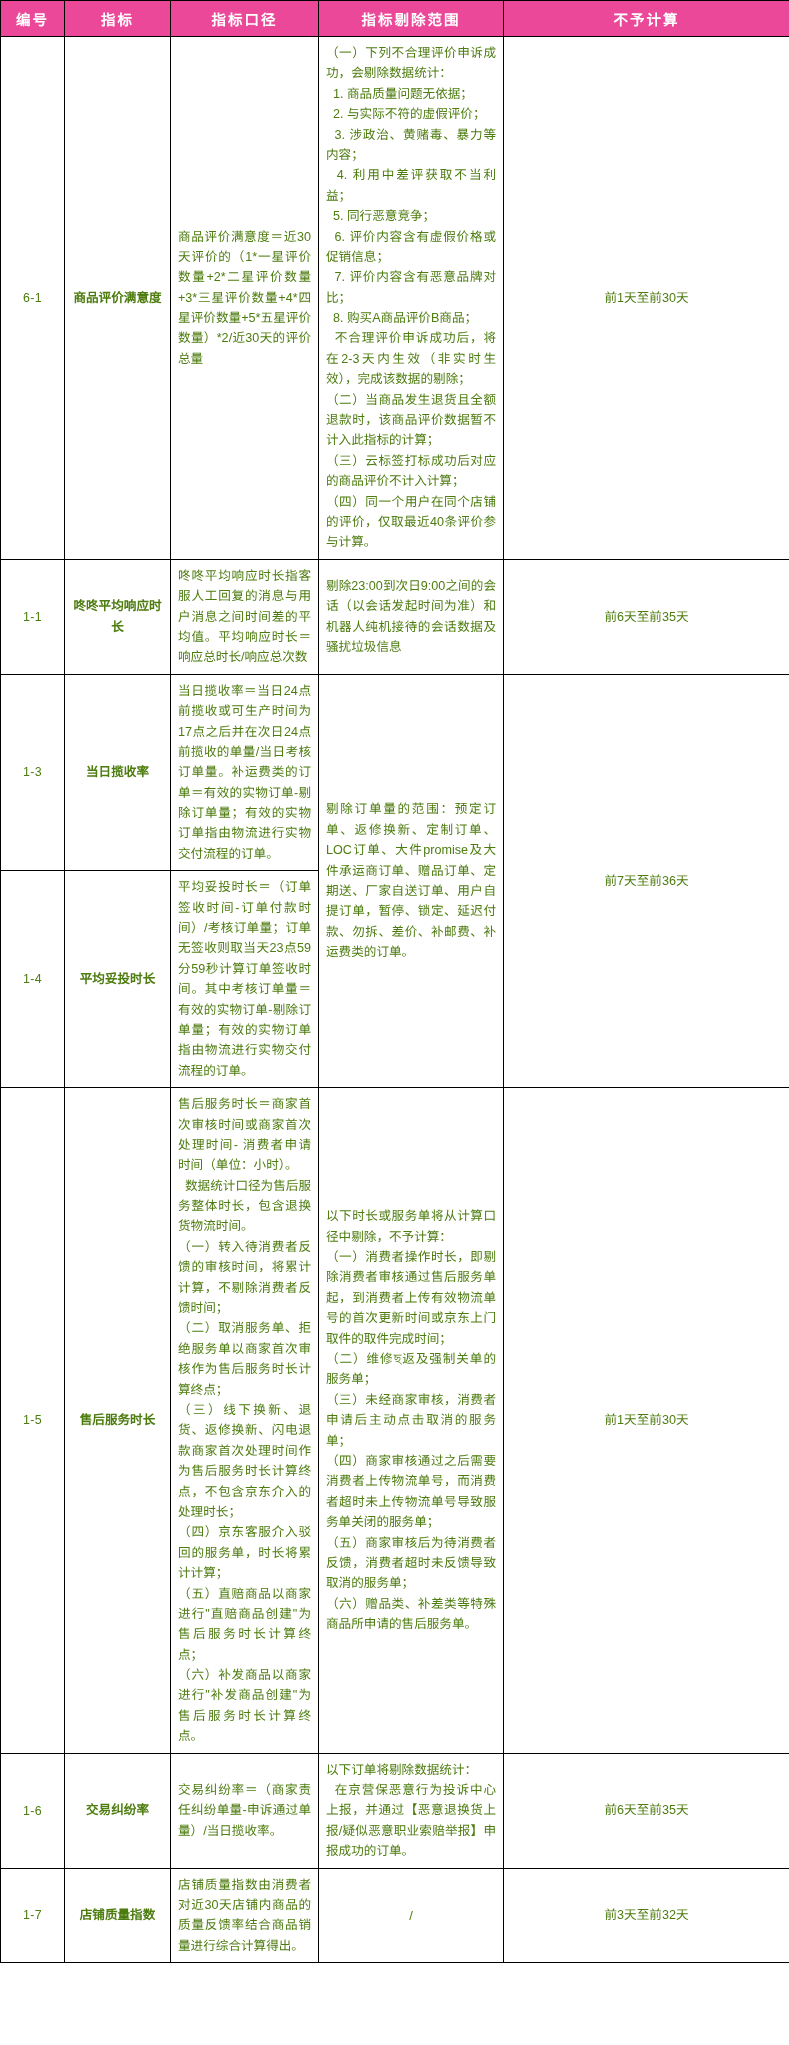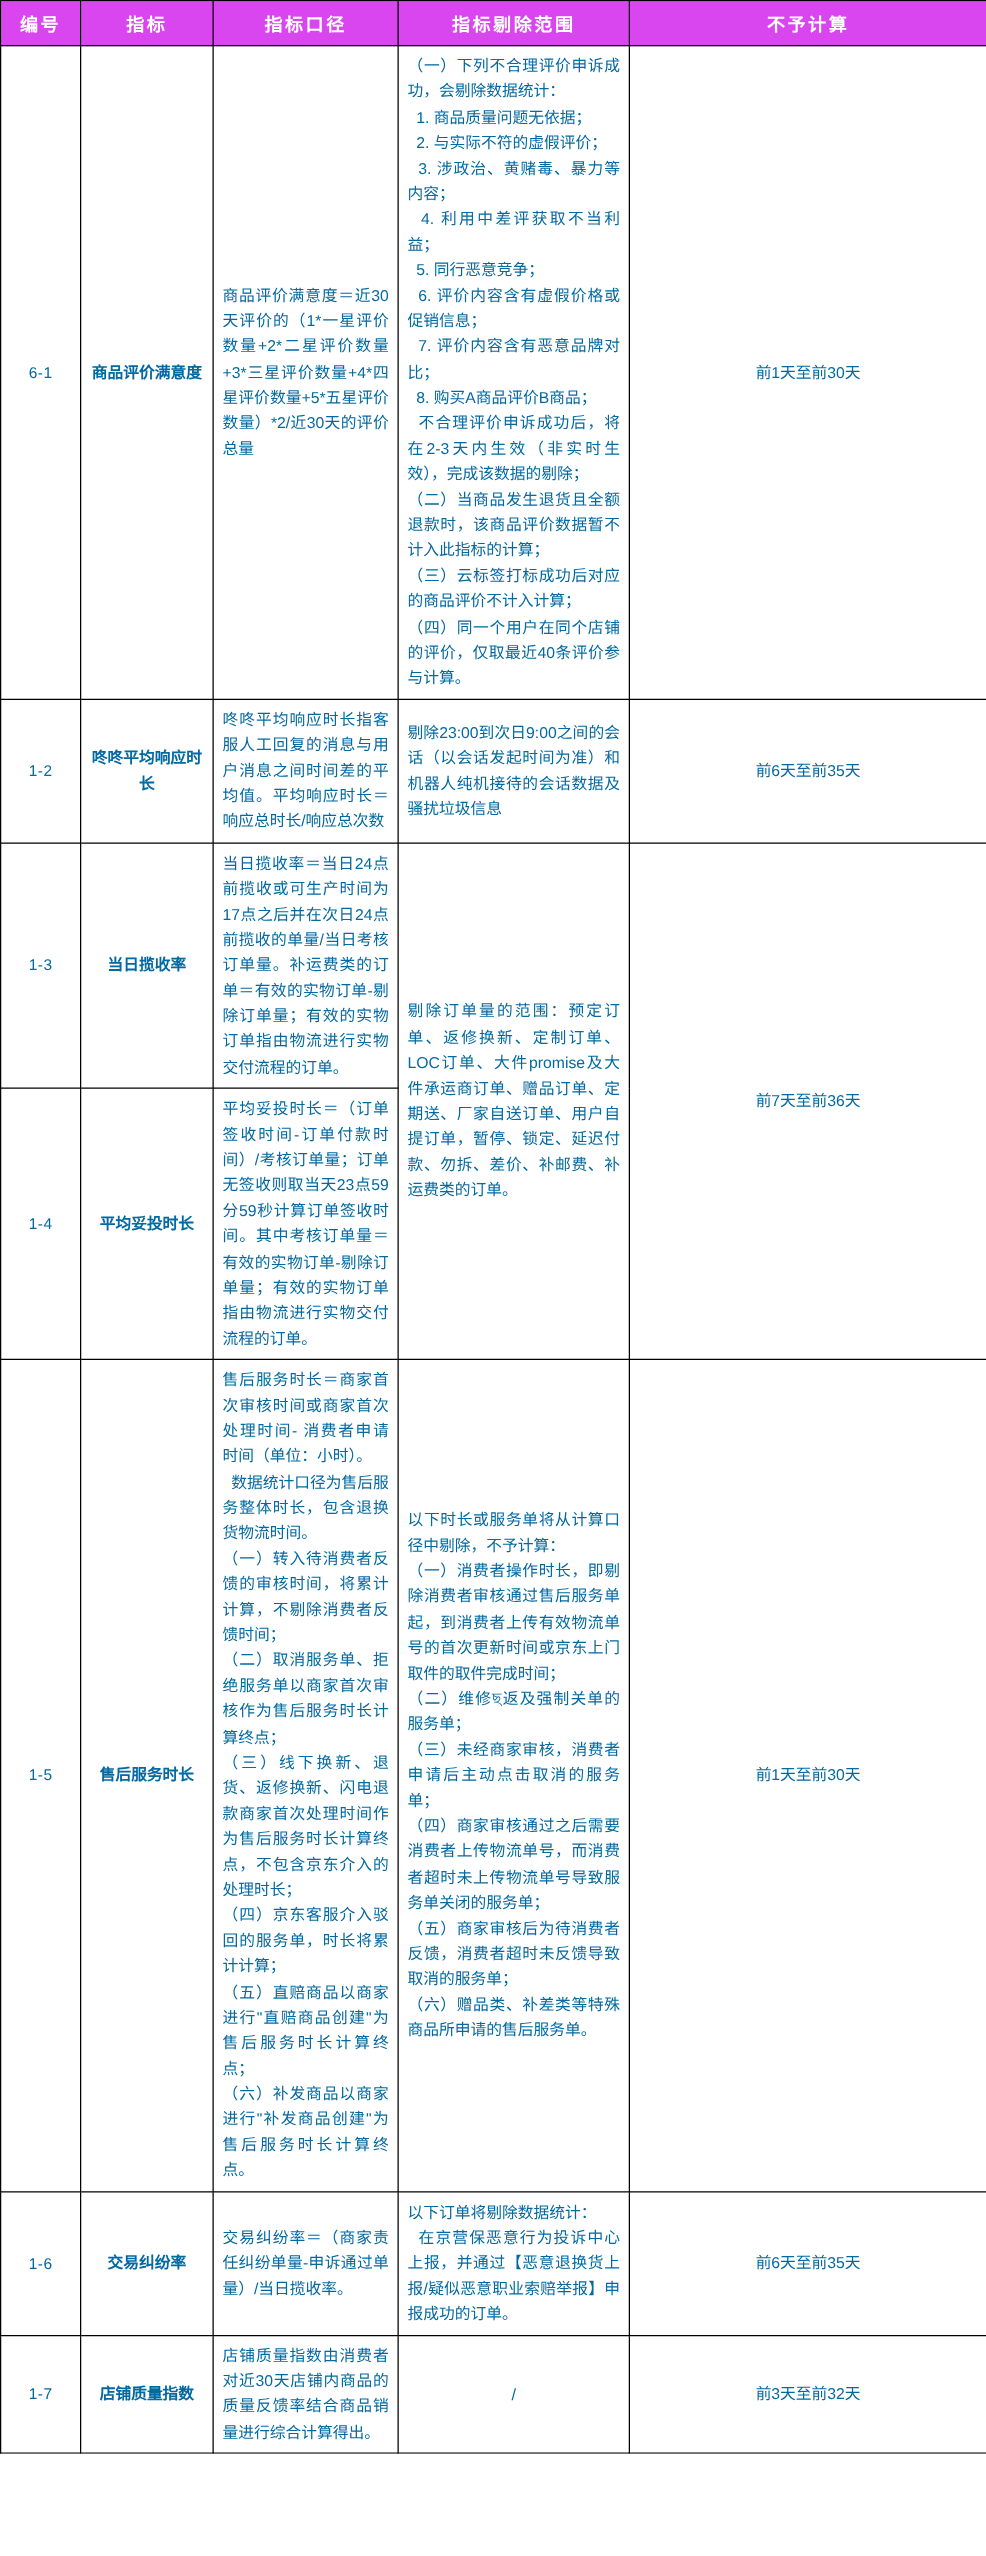--- a/index.html
+++ b/index.html
@@ -24,37 +24,37 @@
   #metric-table col.c-excl  { width: 185px; }
   #metric-table col.c-cycle { width: 286px; }
 
   #metric-table th,
   #metric-table td {
     border: 1px solid #000000;
     vertical-align: middle;
     box-sizing: border-box;
   }
   thead th {
-    background: #d946ef;
+    background: #ec4899;
     color: #ffffff;
     font-size: 14.5px;
     font-weight: bold;
     text-align: center;
     letter-spacing: 2px;
     padding: 7px 2px;
     border: 1px solid #CC0000;
     border-bottom: 1px solid #000000;
   }
   thead th.hdr-first { border-left: 1px solid #CC0000; }
   thead th.hdr-last  { border-right: 1px solid #CC0000; }
 
   td {
     font-size: 12.6px;
     line-height: 1.62;
-    color: #0369a1;
+    color: #4d7c0f;
   }
   td.cell-no {
     text-align: center;
     font-size: 12.4px;
     letter-spacing: 0.3px;
   }
   td.cell-name {
     text-align: center;
     padding: 3px 4px;
     font-weight: bold;
@@ -118,21 +118,21 @@
   8. 购买A商品评价B商品；
   不合理评价申诉成功后，将在2-3天内生效（非实时生效），完成该数据的剔除；
 （二）当商品发生退货且全额退款时，该商品评价数据暂不计入此指标的计算；
 （三）云标签打标成功后对应的商品评价不计入计算；
 （四）同一个用户在同个店铺的评价，仅取最近40条评价参与计算。</div>
         </td>
       <td class="cell-cycle">前1天至前30天</td>
     </tr>
 
     <tr>
-      <td class="cell-no">1-2</td>
+      <td class="cell-no">1-1</td>
       <td class="cell-name">咚咚平均响应时长</td>
       <td class="cell-defin v-mid">
           <div class="para">咚咚平均响应时长指客服人工回复的消息与用户消息之间时间差的平均值。平均响应时长＝响应总时长/响应总次数</div>
         </td>
       <td class="cell-excl v-mid">
           <div class="para">剔除23:00到次日9:00之间的会话（以会话发起时间为准）和机器人纯机接待的会话数据及骚扰垃圾信息</div>
         </td>
       <td class="cell-cycle">前6天至前35天</td>
     </tr>
 

